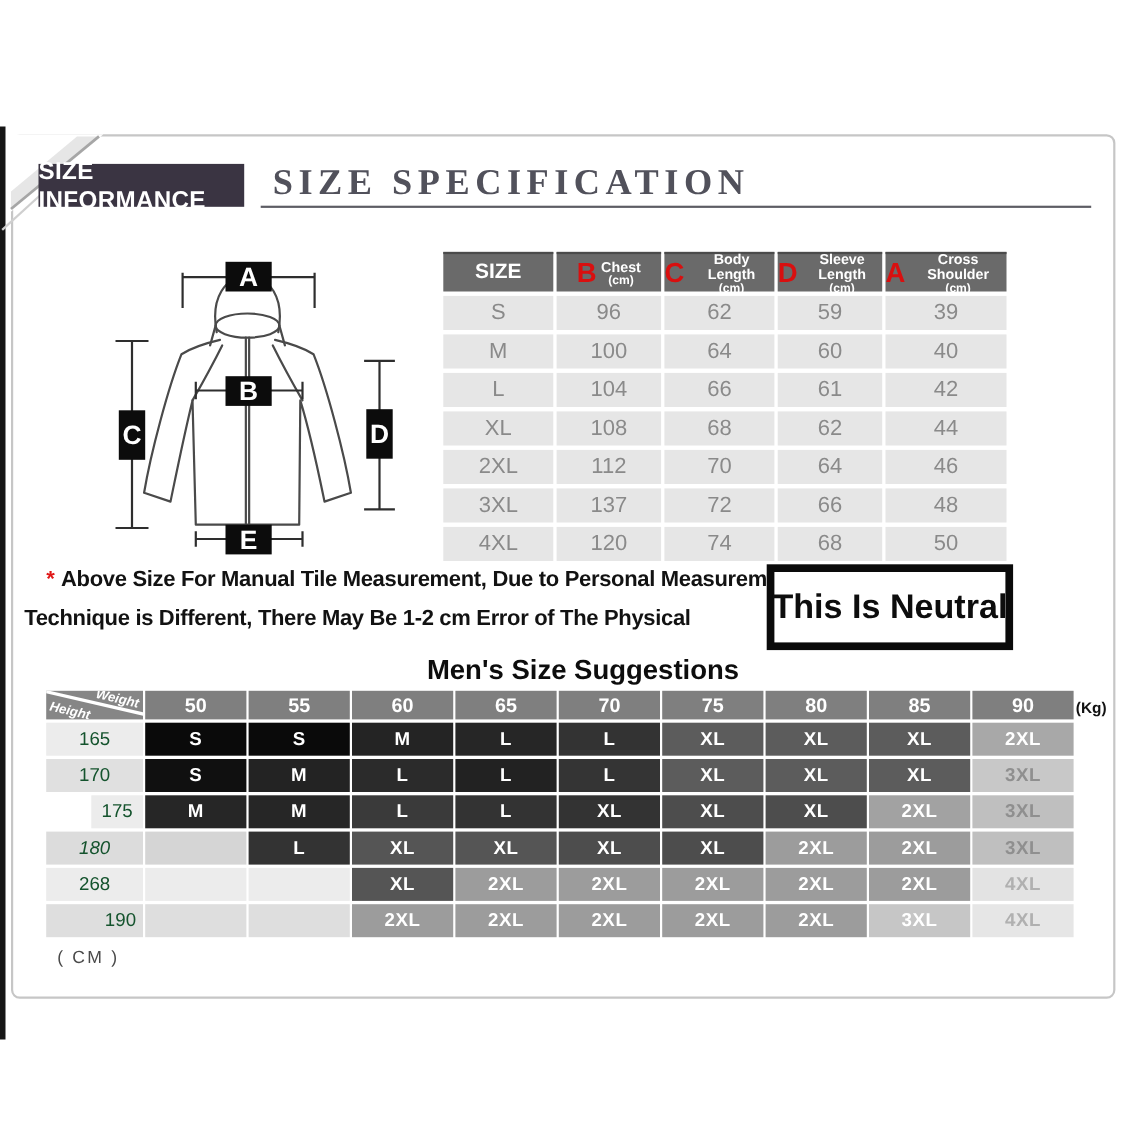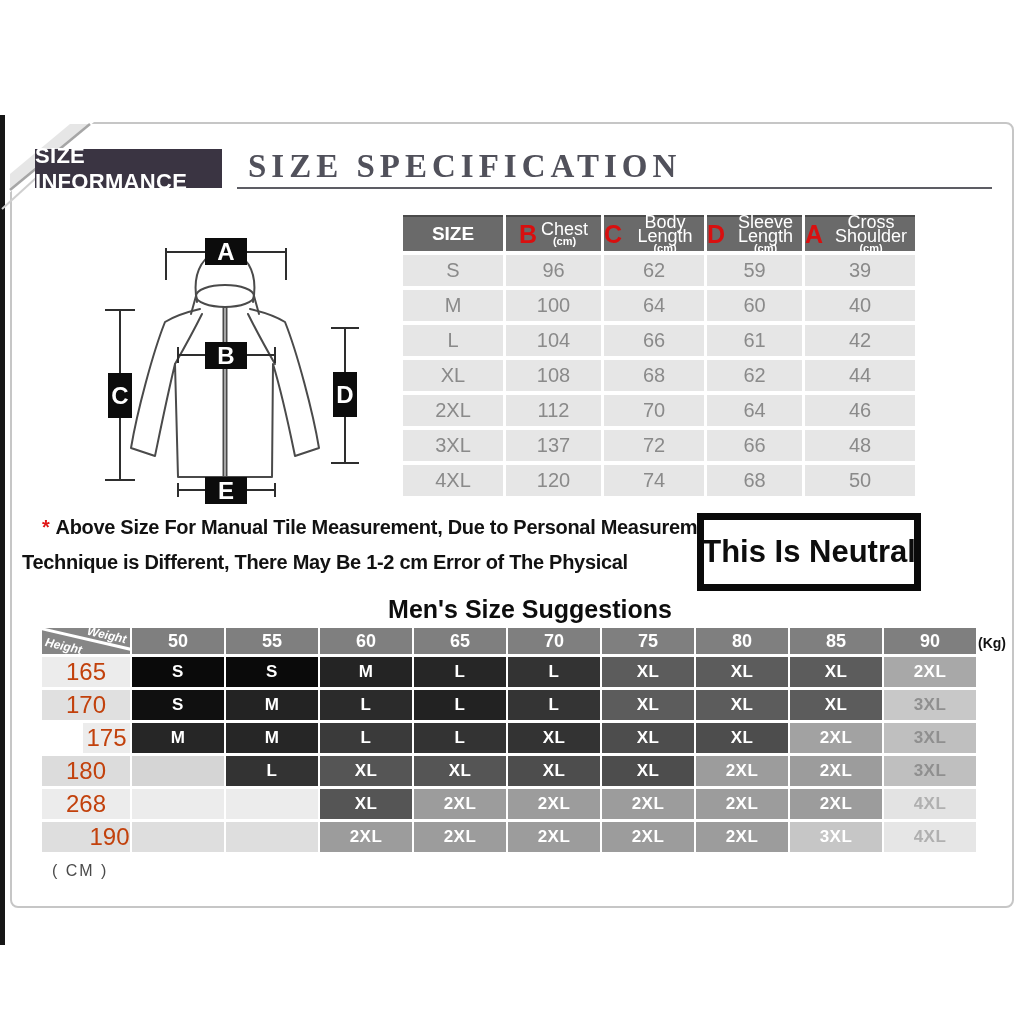--- a/index.html
+++ b/index.html
@@ -12,49 +12,49 @@
         border:2px solid #c6c6c6;border-radius:8px;box-sizing:border-box;}
 
   .badge{left:35px;top:149px;width:187px;height:39px;background:#3a3442;color:#ffffff;
          display:flex;align-items:center;justify-content:center;font-weight:bold;
          font-size:22px;letter-spacing:0.3px;}
   .main-title{left:248px;top:148px;font-family:"Liberation Serif", serif;font-weight:bold;
          font-size:33px;letter-spacing:5px;color:#51515b;}
   .title-rule{left:237px;top:187px;width:755px;height:2px;background:#5d5d64;}
 
   
-  .spec-table{left:403px;top:215px;display:grid;
+  .spec-table{left:403px;top:229px;display:grid;
      grid-template-columns:100px 95px 100px 95px 110px;
      grid-template-rows:36px repeat(7,31px);column-gap:3px;row-gap:4px;}
   .spec-h{background:#6a6a6a;border-top:2px solid #4b4b4b;color:#ffffff;display:flex;
      align-items:center;justify-content:center;box-sizing:border-box;}
   .spec-h .letter{color:#d90f0f;font-size:25px;font-weight:bold;margin-right:4px;line-height:25px;}
   .spec-h .hstack{text-align:center;}
-  .spec-h .hname{font-size:18px;font-weight:normal;line-height:14px;}
+  .spec-h .hname{font-size:13px;font-weight:bold;line-height:14px;}
   .spec-h .hunit{font-size:11px;font-weight:bold;line-height:11px;}
   .spec-h .hsize{font-size:19px;font-weight:bold;}
   .spec-c{background:#e6e6e6;color:#8a8a8a;font-size:20px;display:flex;
      align-items:center;justify-content:center;}
 
   .note-line{font-weight:bold;font-size:20px;color:#121212;letter-spacing:-0.3px;white-space:nowrap;}
   .note-line .star{color:#e01717;margin-right:6px;}
 
   .neutral-box{left:697px;top:513px;width:224px;height:78px;border:7px solid #0a0a0a;
      box-sizing:border-box;background:#ffffff;display:flex;align-items:center;justify-content:center;
      font-size:31px;font-weight:bold;color:#0d0d0d;white-space:nowrap;}
 
   .sugg-title{left:530px;top:595px;transform:translateX(-50%);font-size:25px;font-weight:bold;color:#0d0d0d;white-space:nowrap;}
 
   
   .sugg-table{left:42px;top:628px;display:grid;
      grid-template-columns:88px repeat(9,92px);
      grid-template-rows:26px repeat(6,30px);column-gap:2px;row-gap:3px;}
   .sg-h{background:#7f7f7f;color:#ffffff;font-weight:bold;font-size:18px;display:flex;
      align-items:center;justify-content:center;}
-  .sg-l{background:#ececec;color:#c2410c;font-size:24px;display:flex;
+  .sg-l{background:#ececec;color:#14532d;font-size:17px;display:flex;
      align-items:center;justify-content:center;}
   .sg-c{font-weight:bold;font-size:17px;display:flex;align-items:center;justify-content:center;letter-spacing:0.5px;}
   .sg-corner{position:relative;background:#868686;overflow:hidden;}
   .sg-corner .stripe{position:absolute;left:-12%;top:10px;width:130%;height:3px;background:#ffffff;
      transform:rotate(13deg);}
   .sg-corner .w{position:absolute;top:0px;right:3px;color:#ffffff;font-style:italic;font-weight:bold;
      font-size:12px;transform:rotate(13deg);}
   .sg-corner .h{position:absolute;bottom:1px;left:3px;color:#ffffff;font-style:italic;font-weight:bold;
      font-size:12px;transform:rotate(13deg);}
   .kg-label{left:978px;top:635px;font-size:14px;font-weight:bold;color:#111111;}
@@ -242,21 +242,21 @@
       <div class="sg-l" style="background: rgb(236, 236, 236); margin-left: 41px;">175</div>
       <div class="sg-c" style="background: rgb(38, 38, 38); color: rgb(255, 255, 255);">M</div>
       <div class="sg-c" style="background: rgb(38, 38, 38); color: rgb(255, 255, 255);">M</div>
       <div class="sg-c" style="background: rgb(58, 58, 58); color: rgb(255, 255, 255);">L</div>
       <div class="sg-c" style="background: rgb(51, 51, 51); color: rgb(255, 255, 255);">L</div>
       <div class="sg-c" style="background: rgb(51, 51, 51); color: rgb(255, 255, 255);">XL</div>
       <div class="sg-c" style="background: rgb(77, 77, 77); color: rgb(255, 255, 255);">XL</div>
       <div class="sg-c" style="background: rgb(77, 77, 77); color: rgb(255, 255, 255);">XL</div>
       <div class="sg-c" style="background: rgb(162, 162, 162); color: rgb(255, 255, 255);">2XL</div>
       <div class="sg-c" style="background: rgb(191, 191, 191); color: rgb(143, 143, 143);">3XL</div>
-      <div class="sg-l" style="background: rgb(220, 220, 220);">180</div>
+      <div class="sg-l" style="background: rgb(220, 220, 220); font-style: italic;">180</div>
       <div class="sg-c" style="background: rgb(213, 213, 213); color: rgb(255, 255, 255);"></div>
       <div class="sg-c" style="background: rgb(51, 51, 51); color: rgb(255, 255, 255);">L</div>
       <div class="sg-c" style="background: rgb(85, 85, 85); color: rgb(255, 255, 255);">XL</div>
       <div class="sg-c" style="background: rgb(85, 85, 85); color: rgb(255, 255, 255);">XL</div>
       <div class="sg-c" style="background: rgb(77, 77, 77); color: rgb(255, 255, 255);">XL</div>
       <div class="sg-c" style="background: rgb(77, 77, 77); color: rgb(255, 255, 255);">XL</div>
       <div class="sg-c" style="background: rgb(156, 156, 156); color: rgb(255, 255, 255);">2XL</div>
       <div class="sg-c" style="background: rgb(156, 156, 156); color: rgb(255, 255, 255);">2XL</div>
       <div class="sg-c" style="background: rgb(191, 191, 191); color: rgb(143, 143, 143);">3XL</div>
       <div class="sg-l" style="background: rgb(236, 236, 236);">268</div>

